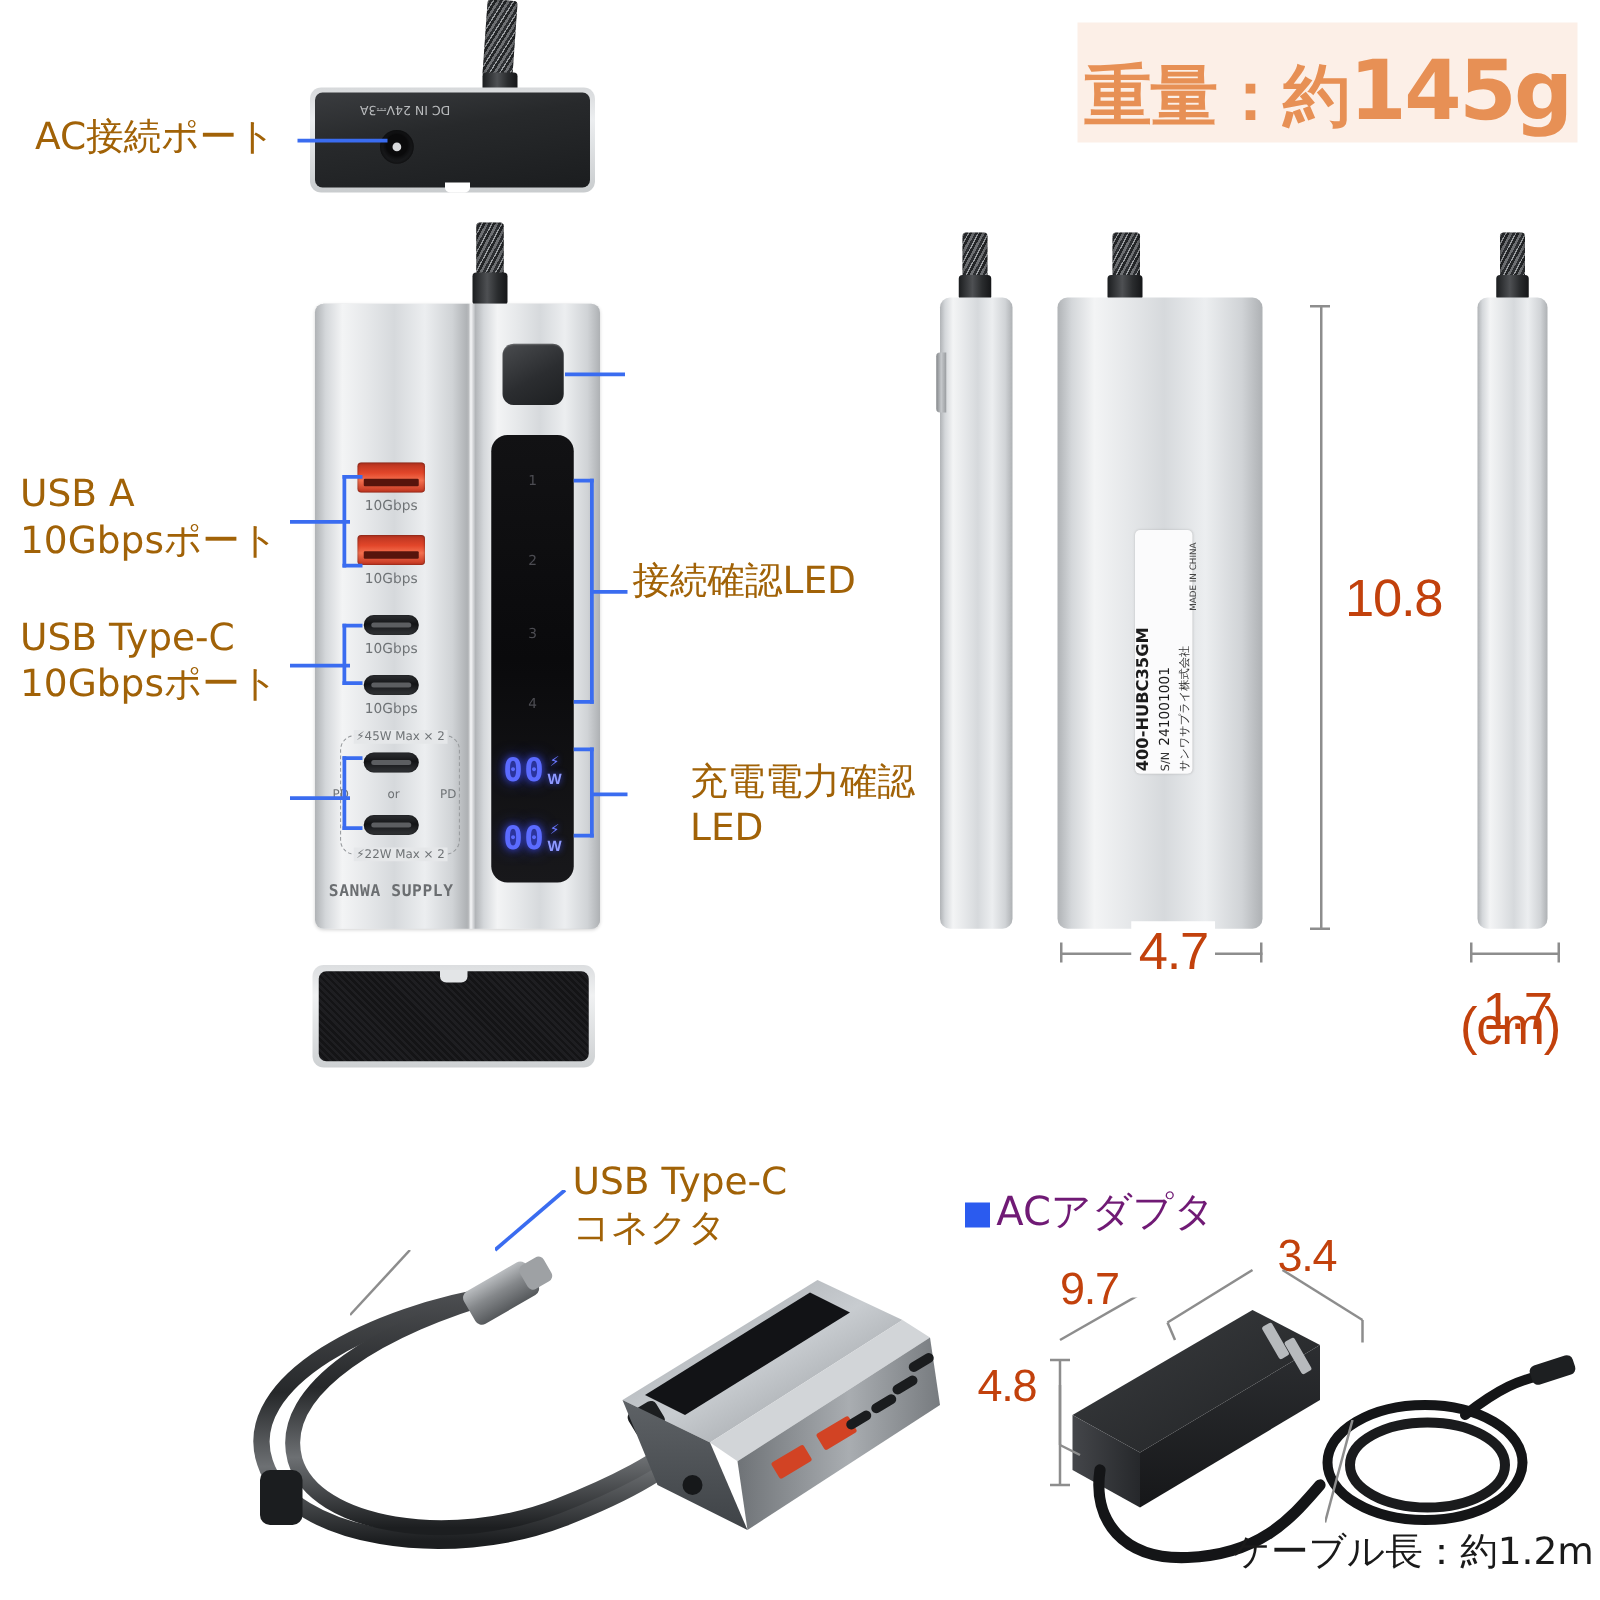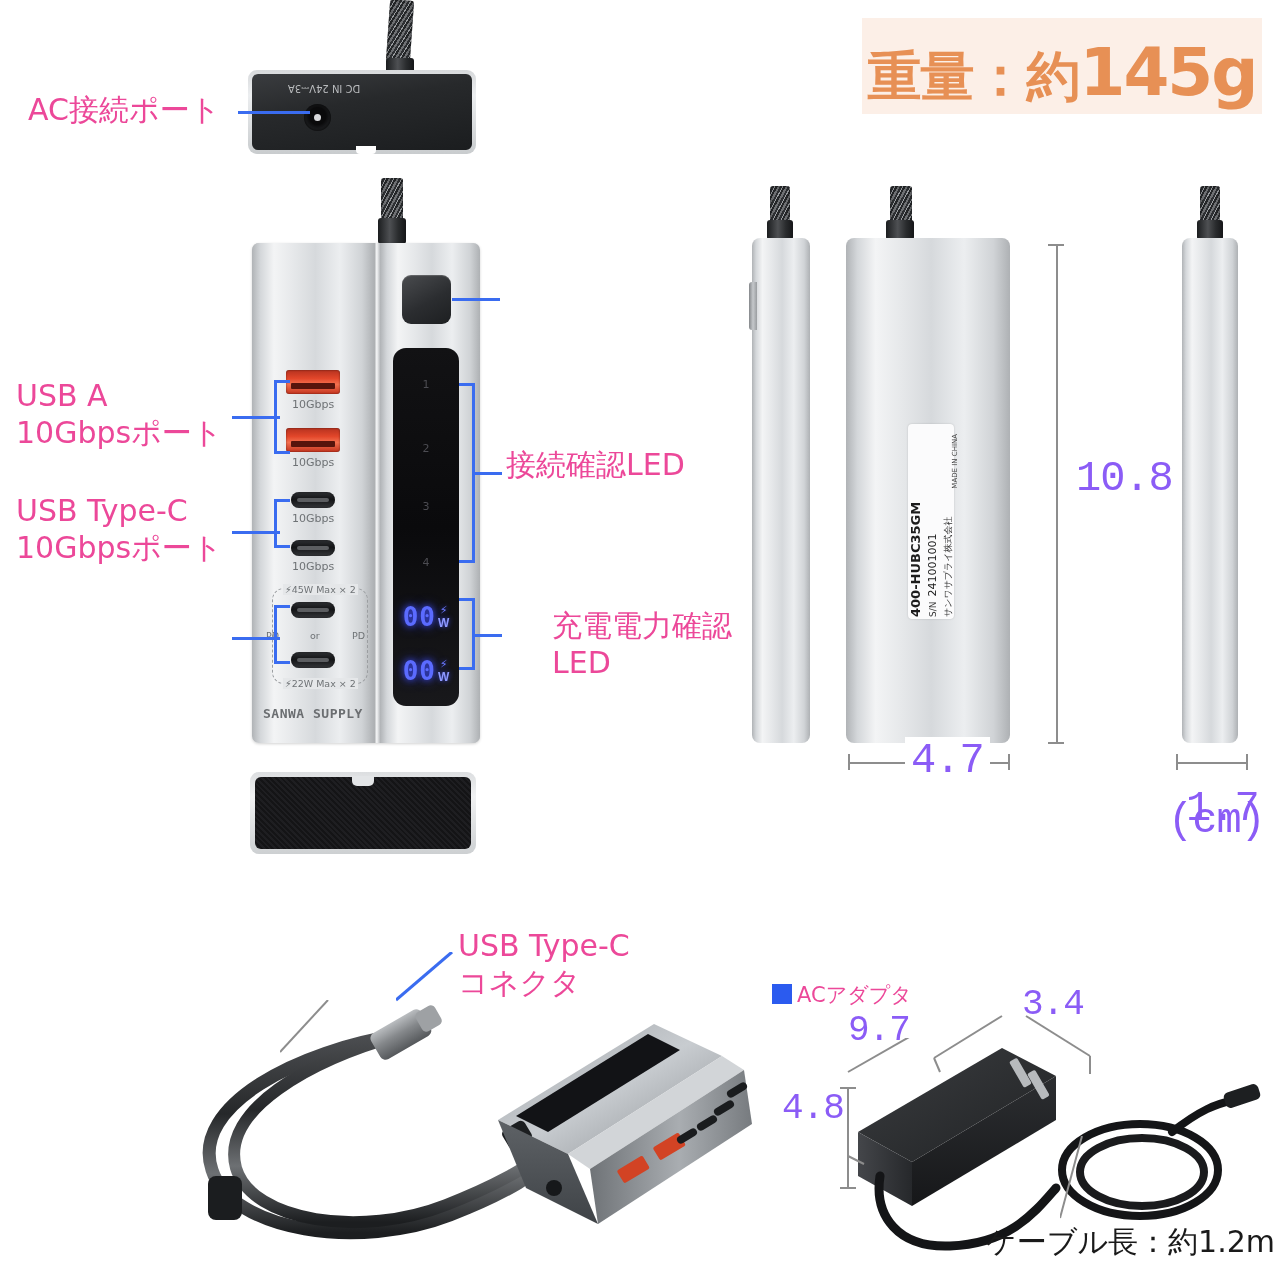--- a/index.html
+++ b/index.html
@@ -21,21 +21,21 @@
   }
   .weight-text {
     font-size: 54px; font-weight: bold; color: #e79055;
     letter-spacing: -1px; white-space: nowrap;
     font-family: "DejaVu Sans", sans-serif;
   }
   .weight-text .num { font-size: 66px; letter-spacing: -2px; }
 
   
   .callout {
-    color: #ec4899; font-size: 30px; line-height: 1.22;
+    color: #a16207; font-size: 30px; line-height: 1.22;
     font-family: "DejaVu Sans", sans-serif; white-space: pre-line;
   }
   .callout-black {
     color: #1a1a1a; font-size: 30px; line-height: 1.22;
     font-family: "DejaVu Sans", sans-serif; white-space: pre-line;
   }
   .lead { background: #3a6cf0; position: absolute; }
   .lead-h { height: 3px; }
   .bracket {
     position: absolute; border: 3px solid #3a6cf0;
@@ -44,22 +44,22 @@
   .bracket-left { border-right: none; }
   .bracket-right { border-left: none; }
 
   
   .dim-line { position: absolute; background: #8d8d8d; }
   .dim-h { height: 2px; }
   .dim-v { width: 2px; }
   .dim-cap-v { width: 2px; height: 16px; background: #8d8d8d; position: absolute; }
   .dim-cap-h { height: 2px; width: 16px; background: #8d8d8d; position: absolute; }
   .dim-text {
-    position: absolute; color: #8b5cf6; font-size: 42px;
-    font-family: Liberation Mono, monospace; letter-spacing: -1px;
+    position: absolute; color: #c2410c; font-size: 42px;
+    font-family: Liberation Sans, sans-serif; letter-spacing: -1px;
   }
   .dim-text-sm { font-size: 36px; }
 
   
   .metal {
     background:
       linear-gradient(100deg,
         #bfc2c4 0%, #d8dade 8%, #f2f3f4 20%, #e3e5e7 38%,
         #d2d4d7 58%, #e8eaec 78%, #cfd2d5 92%, #b4b7ba 100%);
   }
@@ -266,22 +266,22 @@
   .sn-made {
     position: absolute; font-size: 7px; color: #444;
     font-family: "DejaVu Sans", sans-serif;
   }
 
   .sq-blue {
     width: 20px; height: 20px; background: #2b5bef; display: inline-block;
     vertical-align: -2px; margin-right: 5px;
   }
   .section-title {
-    position: absolute; font-size: 21px; color: #ec4899;
-    font-family: "DejaVu Sans", sans-serif; white-space: nowrap; margin-top: 33px;
+    position: absolute; font-size: 32px; color: #701a75;
+    font-family: "DejaVu Sans", sans-serif; white-space: nowrap;
   }
 </style>
 </head>
 <body>
 
 <div class="stage">
 
   <div class="abs weight-badge">
     <div class="weight-text">
       <span>重量：約</span><span class="num">145g</span>

